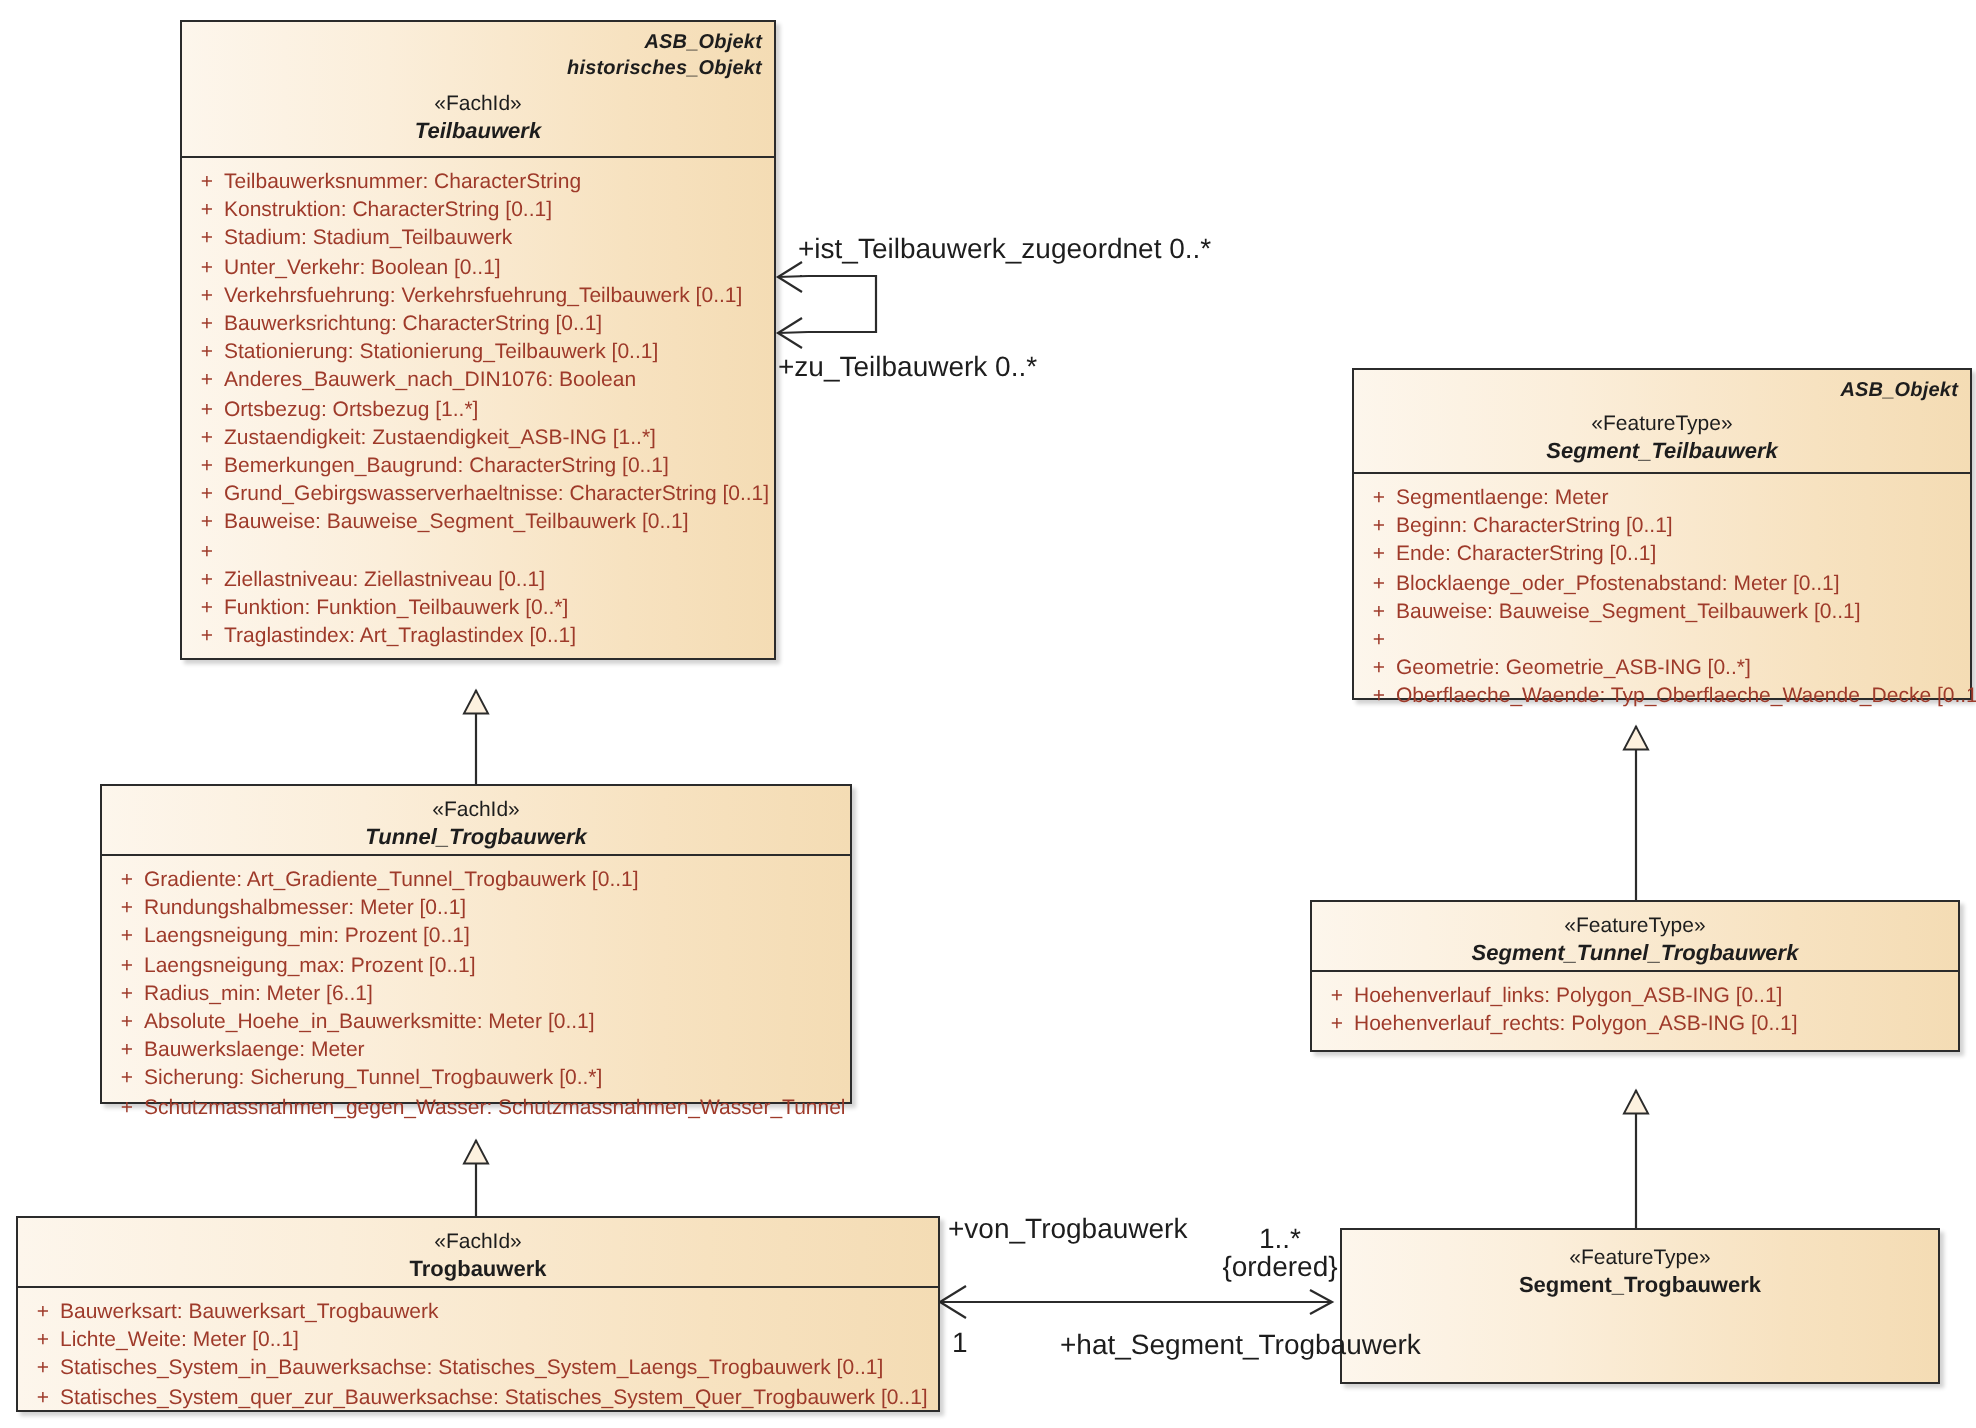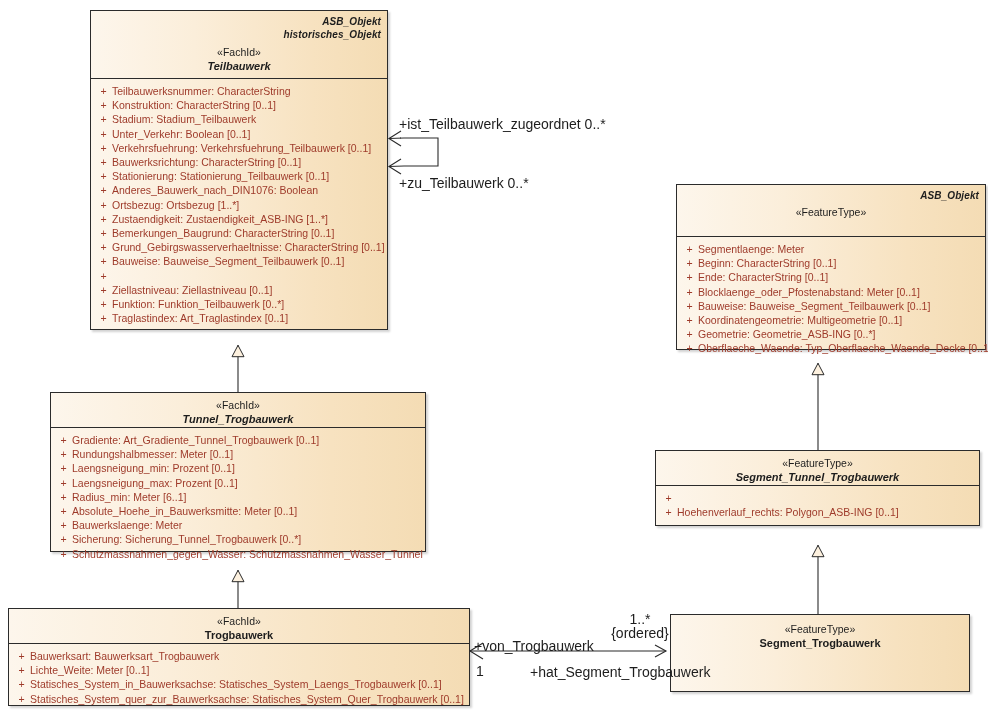--- a/index.html
+++ b/index.html
@@ -234,20 +234,21 @@
           <span class="attr-vis">+</span>
           <span class="attr-text">Traglastindex: Art_Traglastindex [0..1]</span>
         </div>
       </div>
   </div>
 
   <div class="uml-class" style="left:676px; top:184px; width:310px; height:166px;">
     <div class="uml-header has-divider" style="height:52px;">
       <div class="tagline">ASB_Objekt</div>
       <div class="stereotype" style="margin-top:3px;">«FeatureType»</div>
+      <div class="classname abstract">Segment_Teilbauwerk</div>
     </div>
     <div class="uml-attrs">
         <div class="attr-row">
           <span class="attr-vis">+</span>
           <span class="attr-text">Segmentlaenge: Meter</span>
         </div>
         <div class="attr-row">
           <span class="attr-vis">+</span>
           <span class="attr-text">Beginn: CharacterString [0..1]</span>
         </div>
@@ -258,21 +259,20 @@
         <div class="attr-row">
           <span class="attr-vis">+</span>
           <span class="attr-text">Blocklaenge_oder_Pfostenabstand: Meter [0..1]</span>
         </div>
         <div class="attr-row">
           <span class="attr-vis">+</span>
           <span class="attr-text">Bauweise: Bauweise_Segment_Teilbauwerk [0..1]</span>
         </div>
         <div class="attr-row">
           <span class="attr-vis">+</span>
-          <span class="attr-text">Koordinatengeometrie: Multigeometrie [0..1]</span>
         </div>
         <div class="attr-row">
           <span class="attr-vis">+</span>
           <span class="attr-text">Geometrie: Geometrie_ASB-ING [0..*]</span>
         </div>
         <div class="attr-row">
           <span class="attr-vis">+</span>
           <span class="attr-text">Oberflaeche_Waende: Typ_Oberflaeche_Waende_Decke [0..1]</span>
         </div>
       </div>
@@ -324,20 +324,21 @@
   </div>
 
   <div class="uml-class" style="left:655px; top:450px; width:325px; height:76px;">
     <div class="uml-header has-divider" style="height:35px;">
       <div class="stereotype" style="margin-top:1px;">«FeatureType»</div>
       <div class="classname abstract">Segment_Tunnel_Trogbauwerk</div>
     </div>
     <div class="uml-attrs">
         <div class="attr-row">
           <span class="attr-vis">+</span>
+          <span class="attr-text">Hoehenverlauf_links: Polygon_ASB-ING [0..1]</span>
         </div>
         <div class="attr-row">
           <span class="attr-vis">+</span>
           <span class="attr-text">Hoehenverlauf_rechts: Polygon_ASB-ING [0..1]</span>
         </div>
       </div>
   </div>
 
   <div class="uml-class" style="left:8px; top:608px; width:462px; height:98px;">
     <div class="uml-header has-divider" style="height:35px;">
@@ -367,23 +368,23 @@
   <div class="uml-class" style="left:670px; top:614px; width:300px; height:78px;">
     <div class="uml-header" style="height:38px;">
       <div class="stereotype" style="margin-top:3px;">«FeatureType»</div>
       <div class="classname">Segment_Trogbauwerk</div>
     </div>
     <div class="uml-attrs"></div>
   </div>
 
   <div class="edge-label" style="left:399px; top:118px;">+ist_Teilbauwerk_zugeordnet 0..*</div>
 
-  <div class="edge-label" style="left:399px; top:177px;">+zu_Teilbauwerk 0..*</div>
-
-  <div class="edge-label" style="left:474px; top:640px;">+von_Trogbauwerk</div>
+  <div class="edge-label" style="left:389px; top:177px;">+zu_Teilbauwerk 0..*</div>
+
+  <div class="edge-label" style="left:474px; top:608px;">+von_Trogbauwerk</div>
 
   <div class="edge-label" style="left:476px; top:665px;">1</div>
 
   <div class="edge-label" style="left:530px; top:666px;">+hat_Segment_Trogbauwerk</div>
 
   <div class="edge-label center" style="left:615px; top:613px; width:50px;">1..*</div>
 
   <div class="edge-label center" style="left:609px; top:627px; width:62px;">{ordered}</div>
 
 </div>

